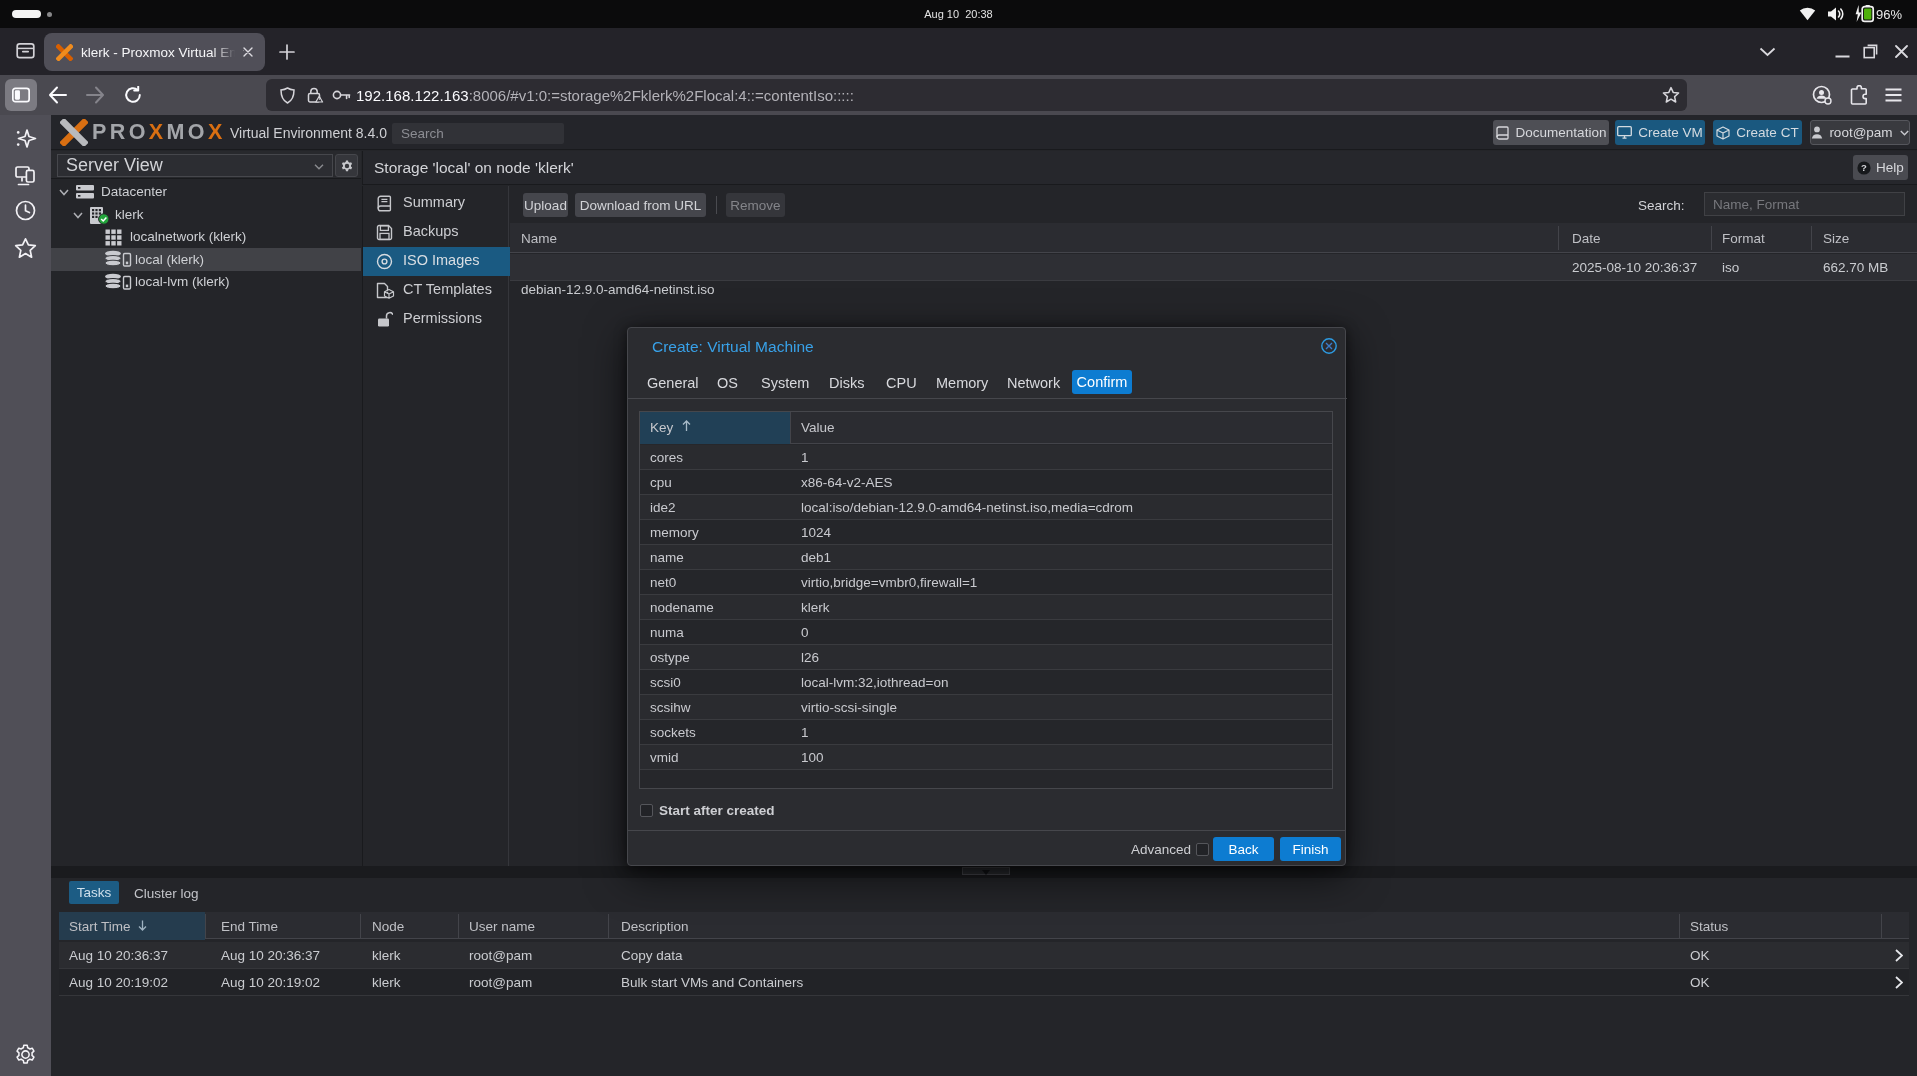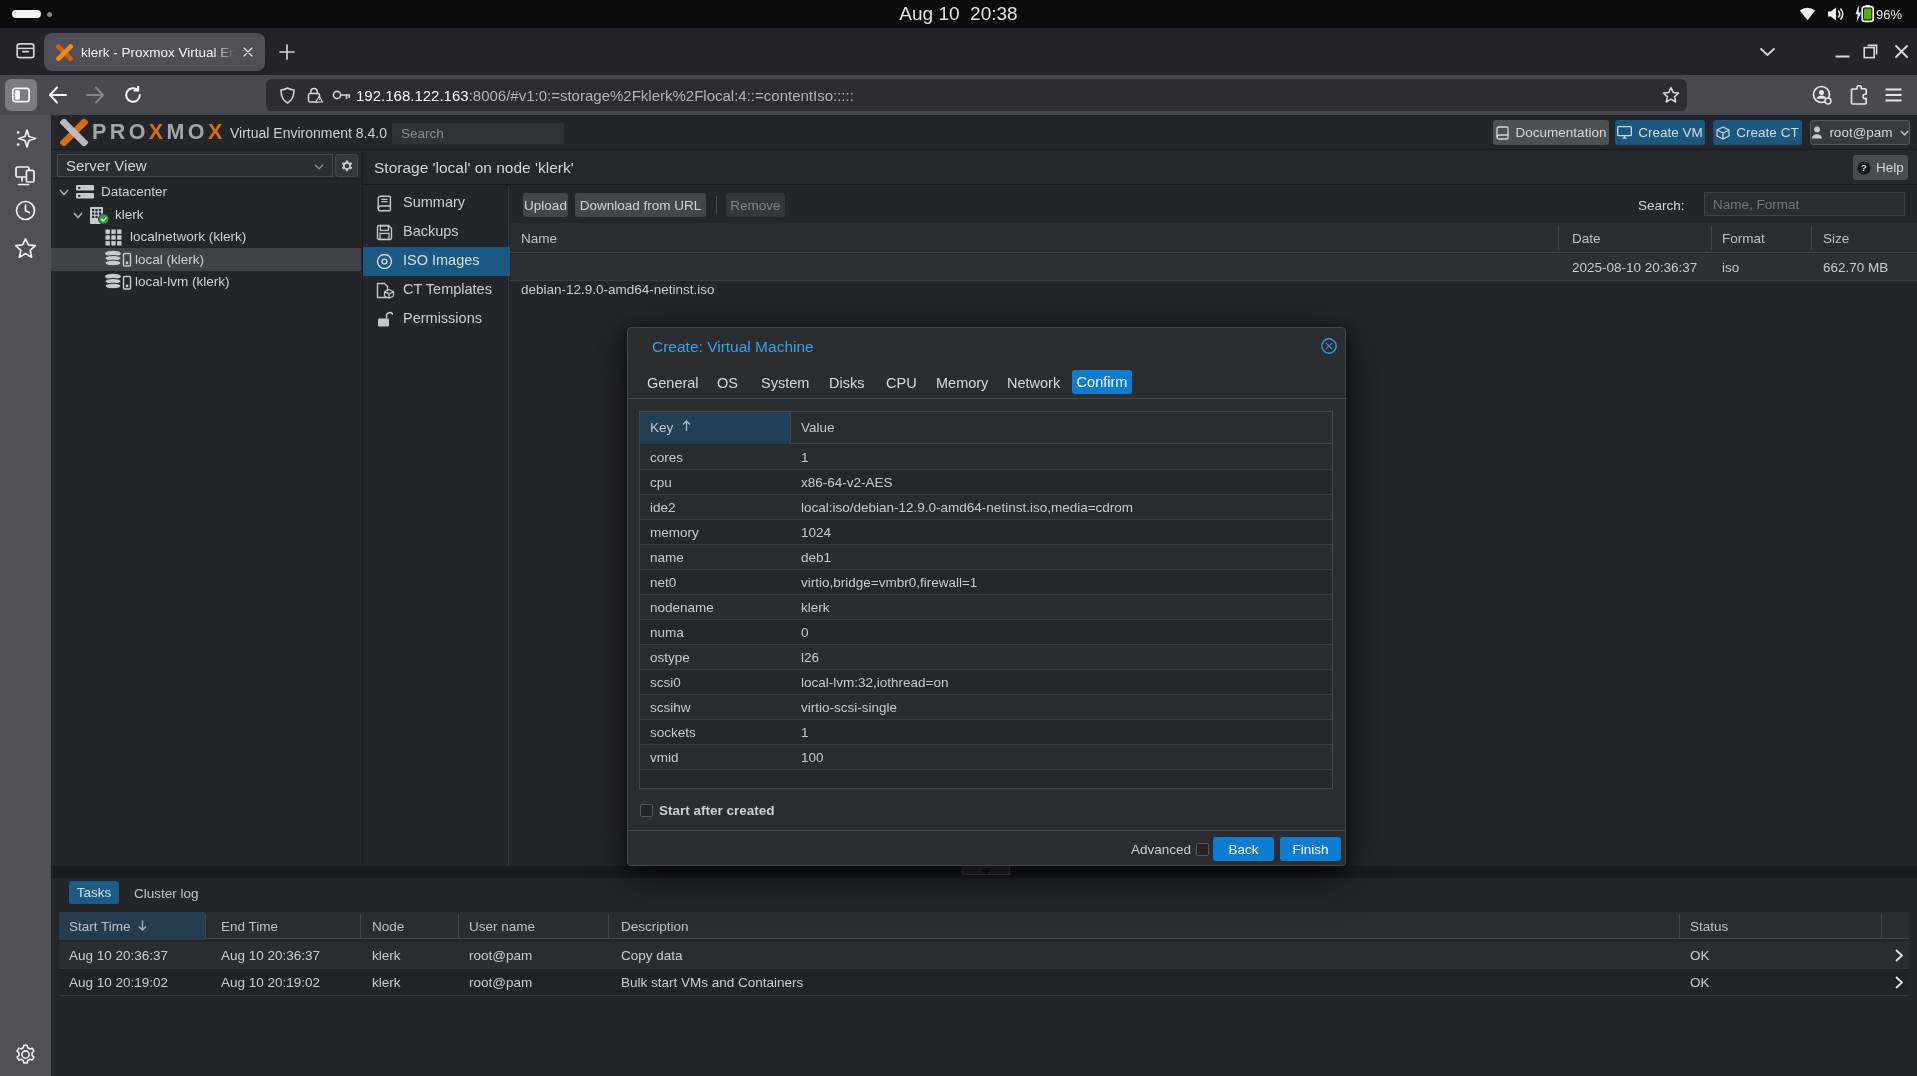--- a/index.html
+++ b/index.html
@@ -9,21 +9,21 @@
   svg { display:block; }
   .btn { display:flex; align-items:center; justify-content:center; border-radius:3px; }
 </style>
 </head>
 <body>
 <div class="abs" style="left:0;top:0;width:1917px;height:1076px;">
 
 <div class="abs" id="topbar" style="left:0;top:0;width:1917px;height:28px;background:#0b0b0c;">
   <div class="abs" style="left:12px;top:10px;width:29px;height:8px;border-radius:4px;background:#f4f4f4;"></div>
   <div class="abs" style="left:47px;top:11.5px;width:5px;height:5px;border-radius:50%;background:#88888a;"></div>
-  <div class="abs" style="left:0;top:0;width:1917px;height:28px;display:flex;align-items:center;justify-content:center;color:#e3e3e3;font-size:19px;">Aug&nbsp;10&nbsp;&nbsp;20:38</div>
+  <div class="abs" style="left:0;top:0;width:1917px;height:28px;display:flex;align-items:center;justify-content:center;color:#e3e3e3;font-size:11px;">Aug&nbsp;10&nbsp;&nbsp;20:38</div>
 
   <svg class="abs" style="left:1799px;top:6px;" width="17" height="16" viewBox="0 0 17 16">
     <path d="M0.8 4.6 A11.5 11.5 0 0 1 16.2 4.6 L8.5 14.2 Z" fill="#f1f1f1"></path>
   </svg>
 
   <svg class="abs" style="left:1827px;top:6px;" width="18" height="16" viewBox="0 0 18 16">
     <path d="M1 5.5 h3 L9 1.5 v13 L4 10.5 H1 Z" fill="#f1f1f1"></path>
     <path d="M11.5 5 a4.2 4.2 0 0 1 0 6" stroke="#f1f1f1" stroke-width="1.6" fill="none" stroke-linecap="round"></path>
     <path d="M13.8 3 a7.4 7.4 0 0 1 0 10" stroke="#f1f1f1" stroke-width="1.6" fill="none" stroke-linecap="round"></path>
   </svg>
@@ -198,21 +198,21 @@
       </svg>root@pam
       <svg width="9" height="6" viewBox="0 0 9 6" style="margin-left:7px;">
             <path d="M0.8 1 L4.5 4.8 L8.2 1" stroke="#c9cacf" stroke-width="1.4" fill="none"></path>
           </svg>
     </div>
   </div>
 
   <div class="abs" style="left:0;top:36px;width:310px;height:715px;background:#242529;">
 
     <div class="abs" style="left:0;top:0;width:310px;height:28px;background:#28292d;border-bottom:1px solid #191a1d;">
-      <div class="abs" style="left:6px;top:3px;width:276px;height:23px;background:#2c2d32;border:1px solid #46474c;display:flex;align-items:center;padding-left:8px;color:#d2d3d7;font-size:15px;">Server View
+      <div class="abs" style="left:6px;top:3px;width:276px;height:23px;background:#2c2d32;border:1px solid #46474c;display:flex;align-items:center;padding-left:8px;color:#d2d3d7;font-size:18px;">Server View
         <svg class="abs" style="right:8px;top:9px;" width="10" height="6" viewBox="0 0 10 6">
               <path d="M1 0.8 L5 4.8 L9 0.8" stroke="#8a8b90" stroke-width="1.4" fill="none"></path>
             </svg>
       </div>
       <div class="abs btn" style="left:284px;top:3px;width:23px;height:23px;background:#35363b;border:1px solid #46474c;">
         <svg width="14" height="14" viewBox="0 0 24 24">
               <path d="M12 8.2 a3.8 3.8 0 1 0 0 7.6 a3.8 3.8 0 0 0 0 -7.6 Z M10.2 2.4 h3.6 l0.5 2.6 a7.2 7.2 0 0 1 2.2 1.3 l2.5 -0.9 l1.8 3.1 l-2 1.8 a7.6 7.6 0 0 1 0 2.6 l2 1.8 l-1.8 3.1 l-2.5 -0.9 a7.2 7.2 0 0 1 -2.2 1.3 l-0.5 2.6 h-3.6 l-0.5 -2.6 a7.2 7.2 0 0 1 -2.2 -1.3 l-2.5 0.9 l-1.8 -3.1 l2 -1.8 a7.6 7.6 0 0 1 0 -2.6 l-2 -1.8 l1.8 -3.1 l2.5 0.9 a7.2 7.2 0 0 1 2.2 -1.3 Z" fill="#c6c7cb"></path>
             </svg>
       </div>
     </div>

